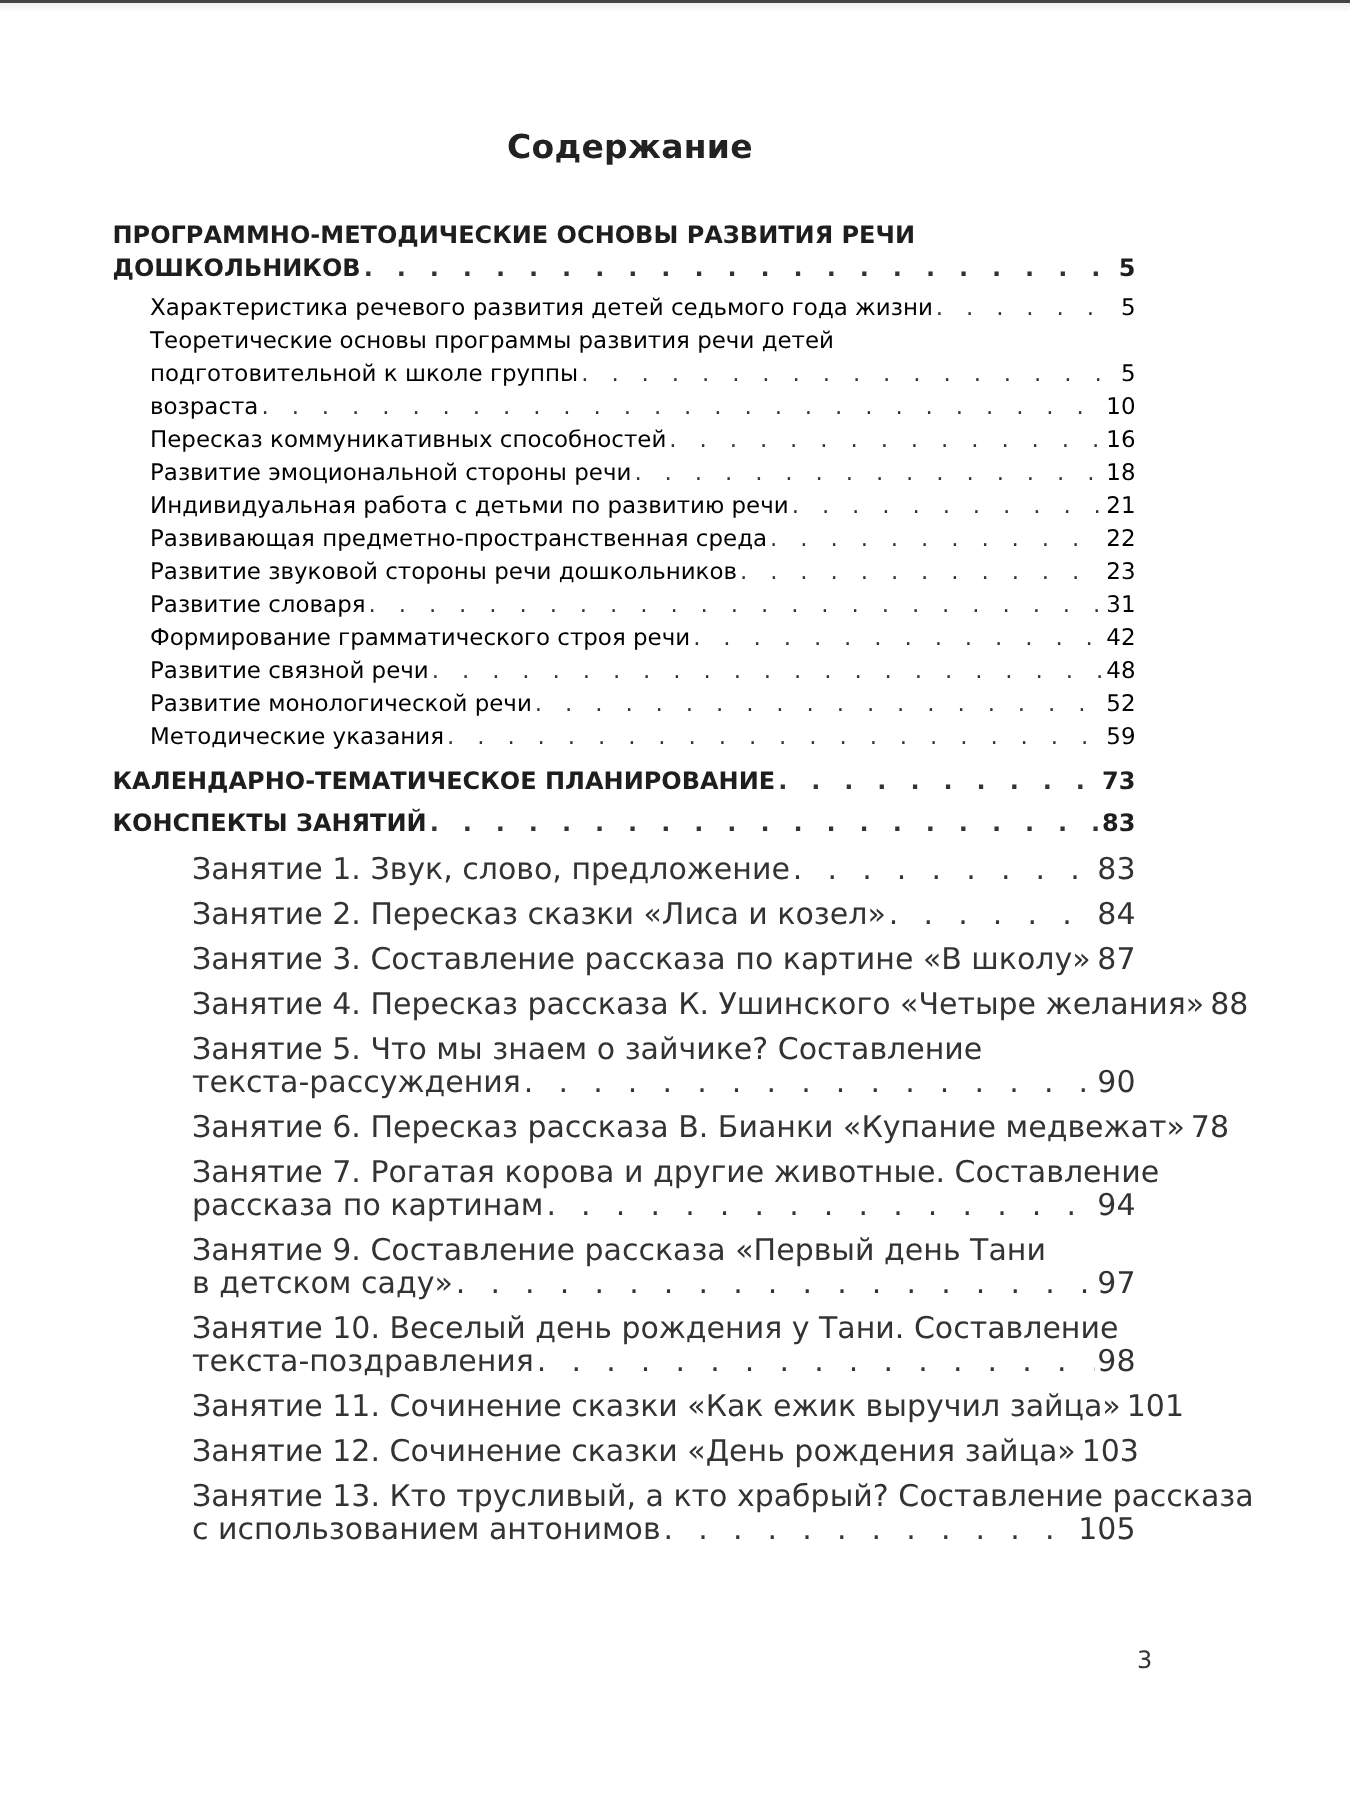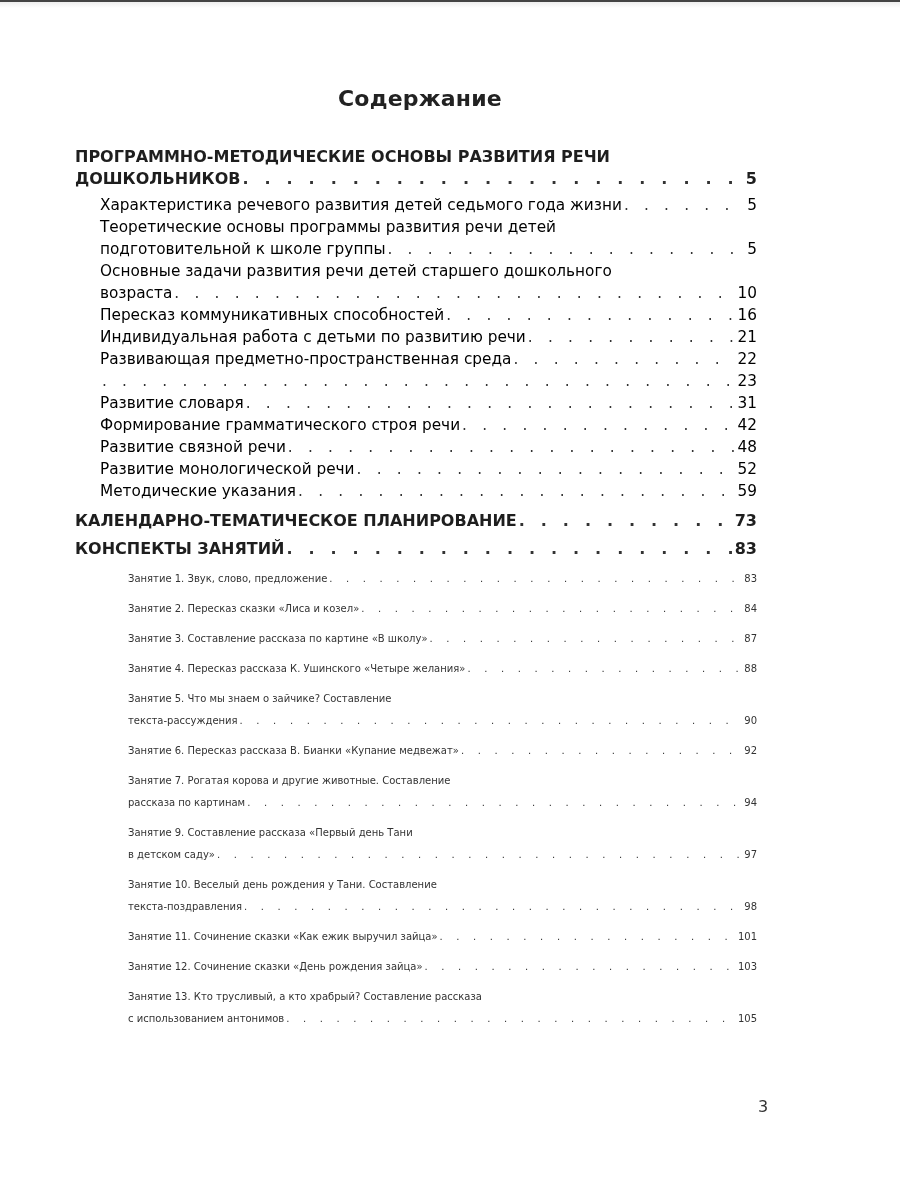--- a/index.html
+++ b/index.html
@@ -20,21 +20,21 @@
   .entry .leader {
     flex:1; overflow:hidden; white-space:nowrap; margin:0 2px;
     letter-spacing:5.2px; color:#333;
   }
   .entry .leader::before {
     content:". . . . . . . . . . . . . . . . . . . . . . . . . . . . . . . . . . . . . . . . . . . . . . . . . . . . . . . . . . . . . . . . . . . . . . . . . . . . . . . . .";
   }
   .entry .pg { white-space:nowrap; text-align:right; }
   .lvl1 { font-weight:bold; font-size:16px; color:#1e1e1e; }
   .lvl2 { padding-left:25px; color:#000000; }
-  .lvl3 { padding-left:53px; font-size:10px; color:#333; }
+  .lvl3 { padding-left:53px; font-size:20px; color:#333; }
   .lvl2 { margin-bottom:0; }
   .lvl3 { margin-bottom:8px; }
   .lvl1.gap { margin-top:6px; }
   .pagenum { position:absolute; left:758px; top:1097px; font-size:16px; color:#333; }
 </style>
 </head>
 <body>
 
 <div class="topline"></div>
 <div class="topshade"></div>
@@ -64,51 +64,56 @@
         <span class="txt">Теоретические основы программы развития речи детей</span>
       </div>
       <div class="line">
         <span class="txt">подготовительной к школе группы</span>
         <span class="leader"></span>
         <span class="pg">5</span>
       </div>
     </div>
     <div class="entry lvl2">
       <div class="line">
-        <span class="txt">Основные задачи развития речи детей старшего дошкольного</span>
-      </div>
-      <div class="line">
         <span class="txt">возраста</span>
         <span class="leader"></span>
         <span class="pg">10</span>
       </div>
     </div>
     <div class="entry lvl2">
       <div class="line">
         <span class="txt">Пересказ коммуникативных способностей</span>
         <span class="leader"></span>
         <span class="pg">16</span>
       </div>
     </div>
     <div class="entry lvl2">
       <div class="line">
+        <span class="txt">Развитие эмоциональной стороны речи</span>
+        <span class="leader"></span>
+        <span class="pg">18</span>
+      </div>
+    </div>
+    <div class="entry lvl2">
+      <div class="line">
         <span class="txt">Индивидуальная работа с детьми по развитию речи</span>
         <span class="leader"></span>
         <span class="pg">21</span>
       </div>
     </div>
     <div class="entry lvl2">
       <div class="line">
         <span class="txt">Развивающая предметно-пространственная среда</span>
         <span class="leader"></span>
         <span class="pg">22</span>
       </div>
     </div>
     <div class="entry lvl2">
       <div class="line">
+        <span class="txt">Развитие звуковой стороны речи дошкольников</span>
         <span class="leader"></span>
         <span class="pg">23</span>
       </div>
     </div>
     <div class="entry lvl2">
       <div class="line">
         <span class="txt">Развитие словаря</span>
         <span class="leader"></span>
         <span class="pg">31</span>
       </div>
@@ -190,21 +195,21 @@
       <div class="line">
         <span class="txt">текста-рассуждения</span>
         <span class="leader"></span>
         <span class="pg">90</span>
       </div>
     </div>
     <div class="entry lvl3">
       <div class="line">
         <span class="txt">Занятие 6. Пересказ рассказа В. Бианки «Купание медвежат»</span>
         <span class="leader"></span>
-        <span class="pg">92</span>
+        <span class="pg">78</span>
       </div>
     </div>
     <div class="entry lvl3">
       <div class="line">
         <span class="txt">Занятие 7. Рогатая корова и другие животные. Составление</span>
       </div>
       <div class="line">
         <span class="txt">рассказа по картинам</span>
         <span class="leader"></span>
         <span class="pg">94</span>

